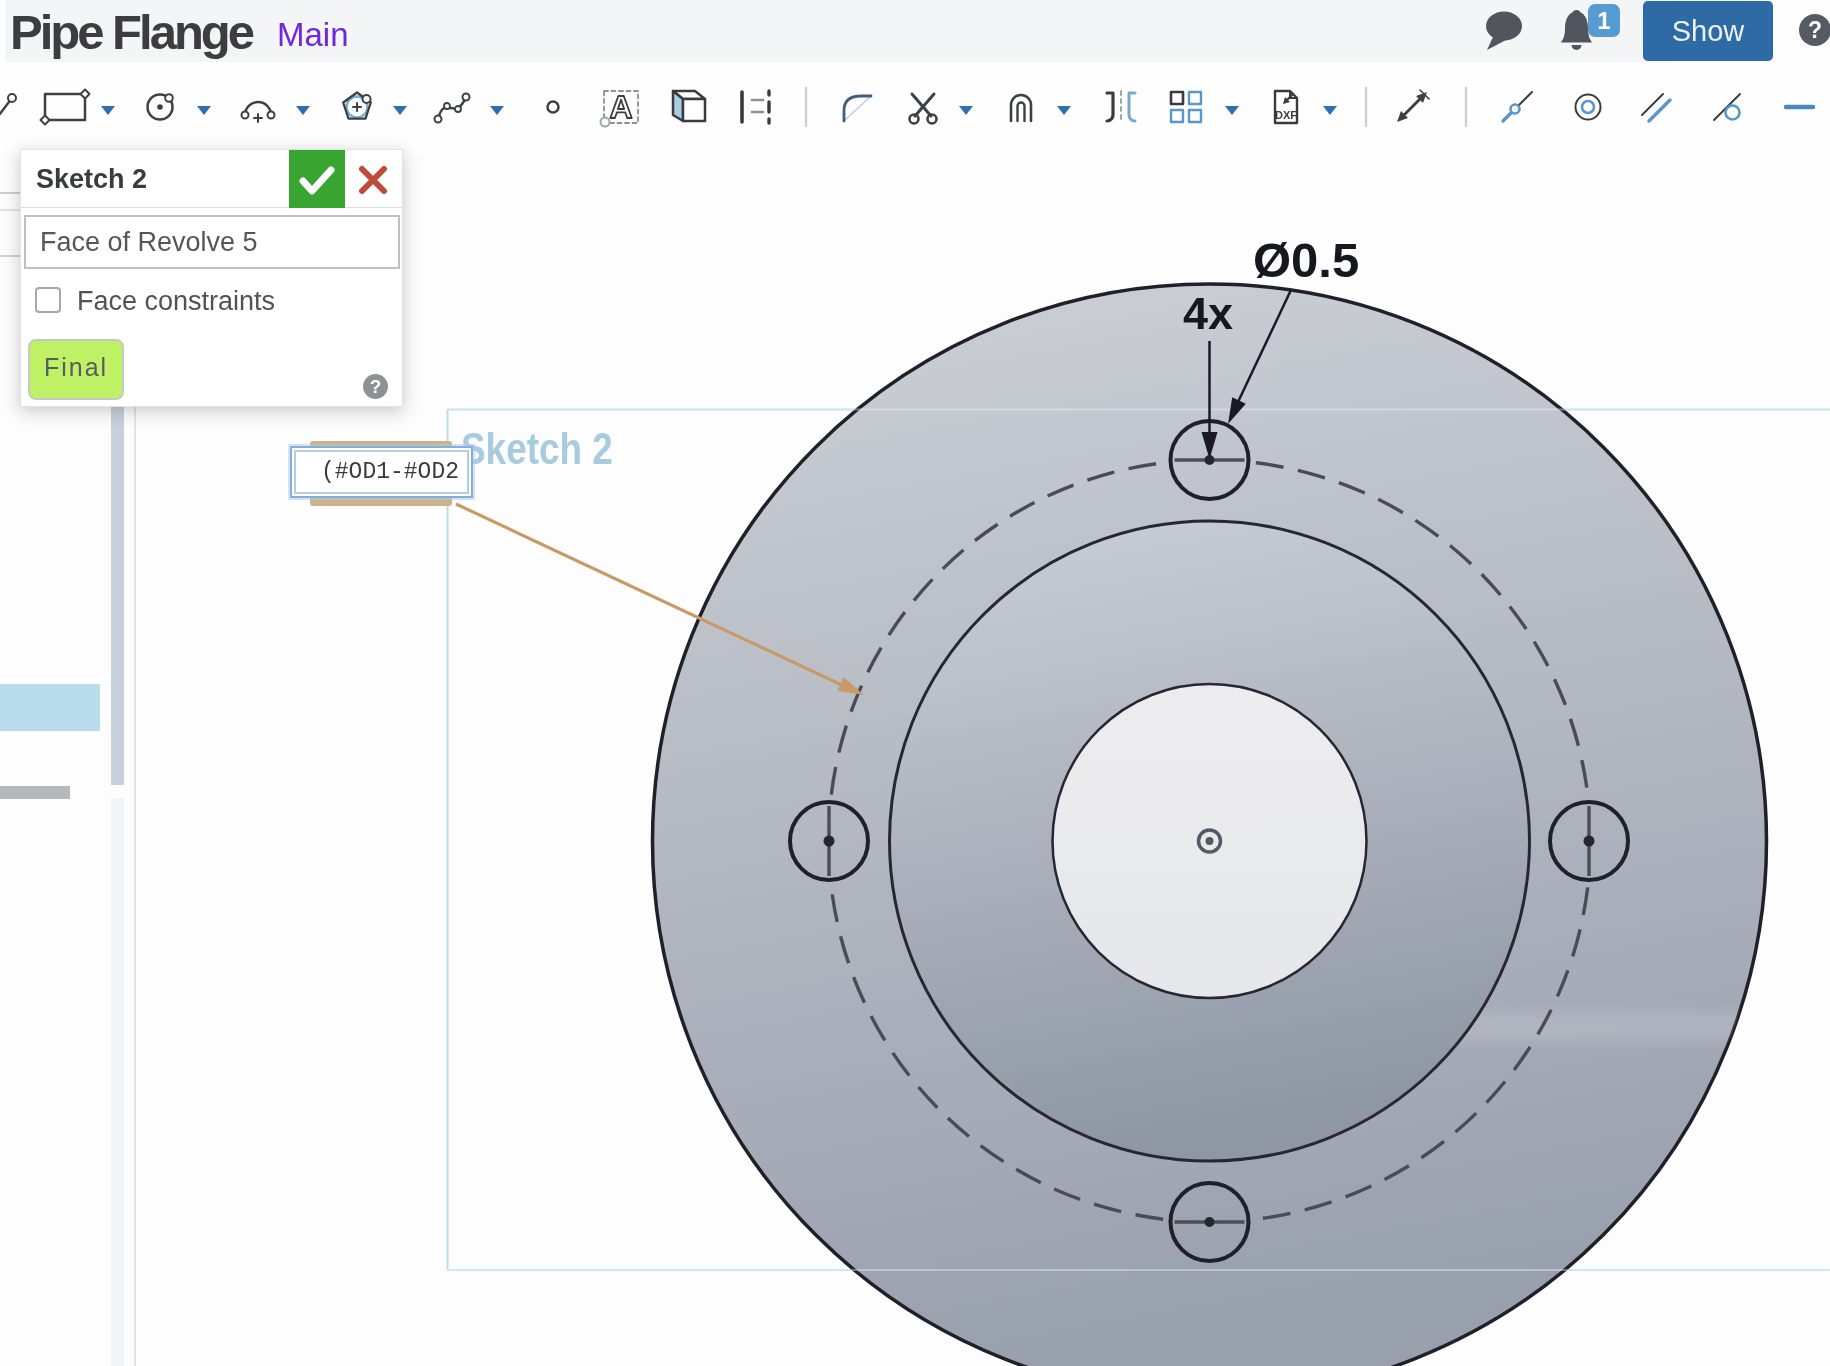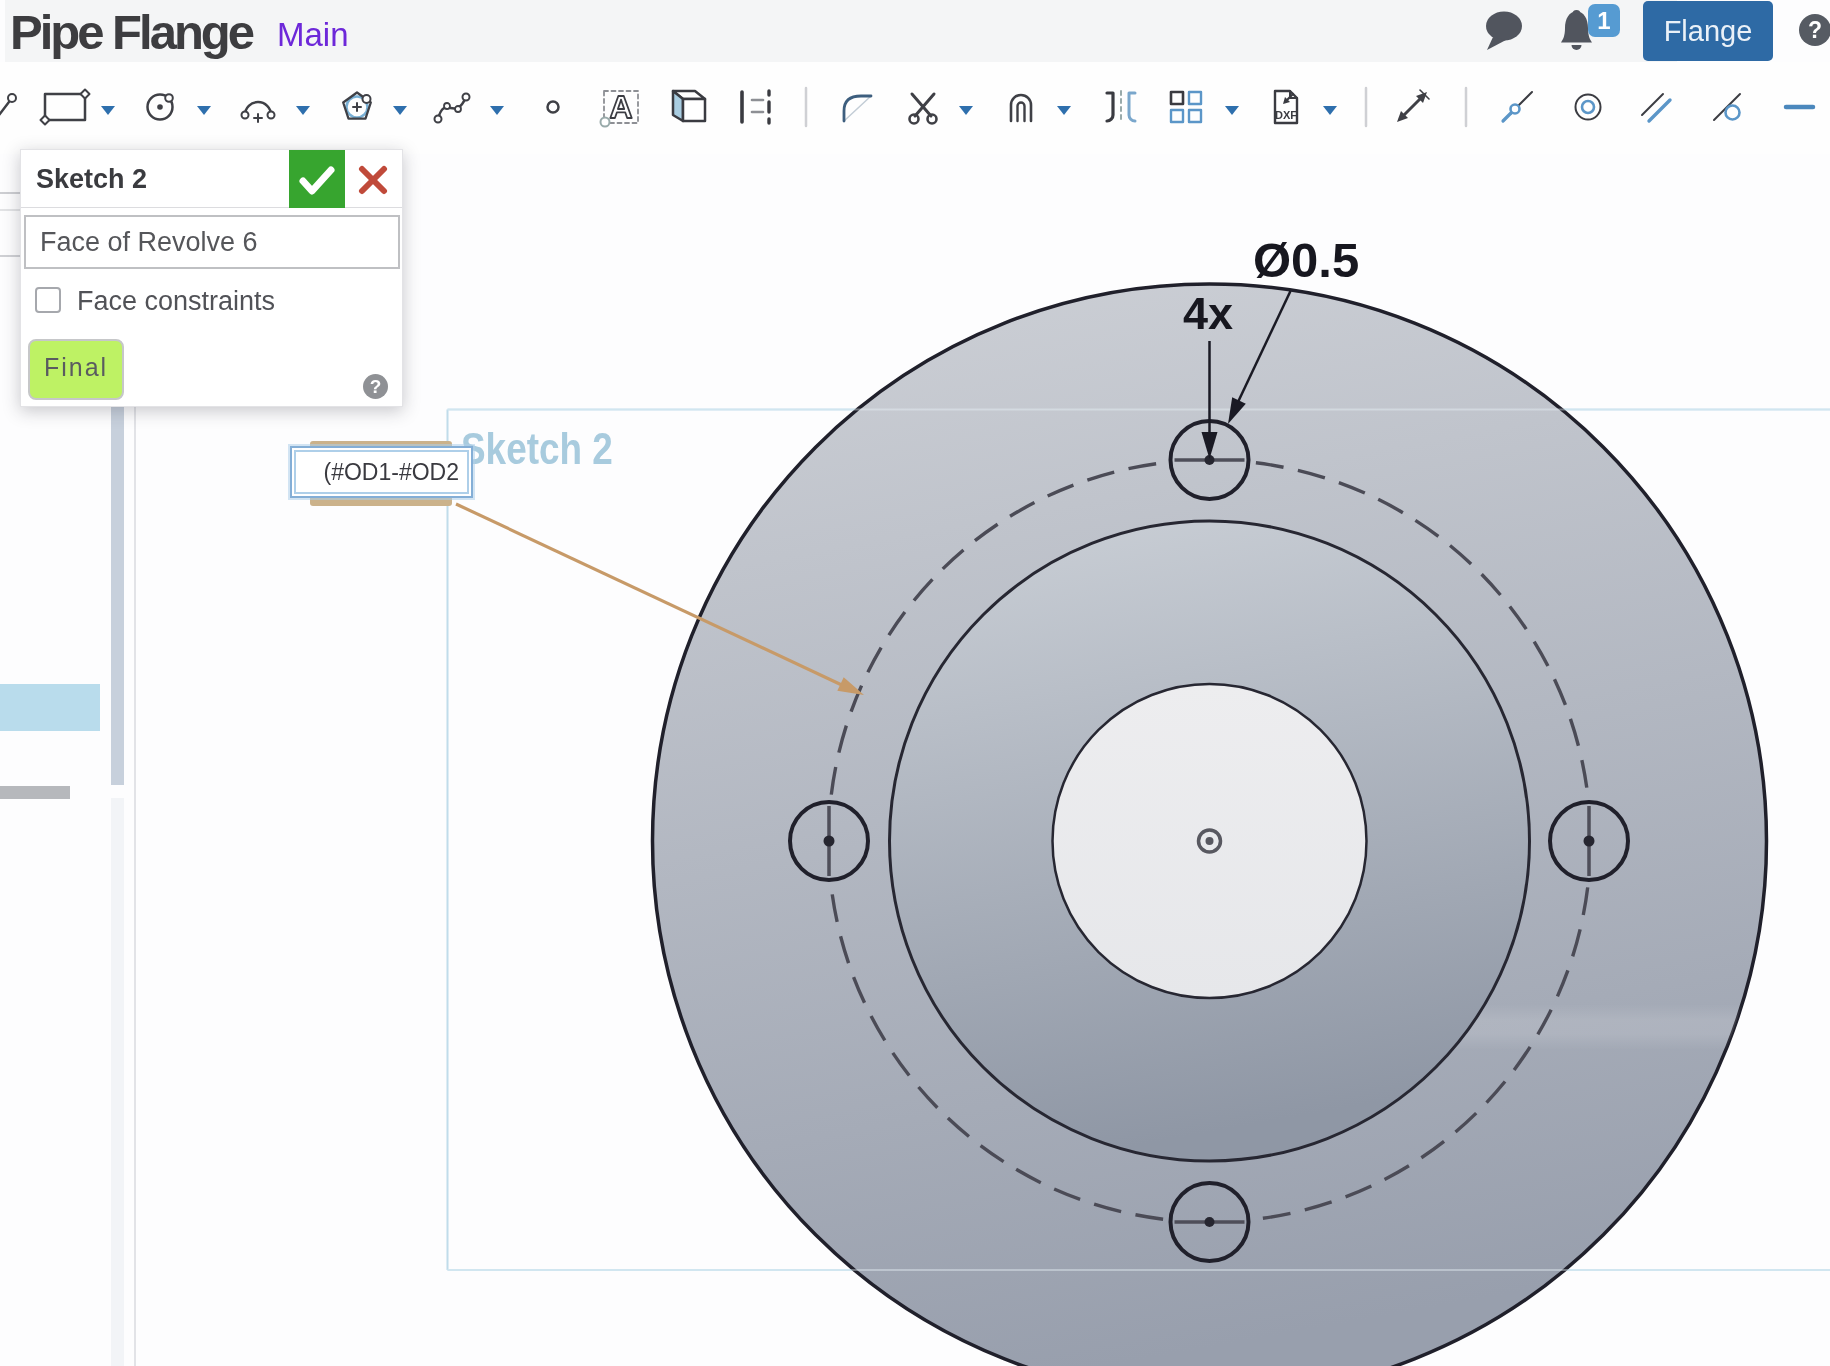--- a/index.html
+++ b/index.html
@@ -41,21 +41,21 @@
     letter-spacing:2px; text-align:center; line-height:52px; background:#bef264; }
   #dlghelp { position:absolute; left:342px; top:224px; width:25px; height:25px;
     border-radius:50%; background:#8f9195; color:#fff; font-size:19px; font-weight:bold;
     text-align:center; line-height:25px; }
   
   #tantip { position:absolute; left:310px; top:441px; width:142px; height:65px;
     background:#cbb28b; border-radius:3px; z-index:8; }
   #tooltip { position:absolute; left:290px; top:446px; width:183px; height:52px;
     background:#fff; border:2px solid #84aed6; z-index:9;
     box-shadow:inset 0 0 0 2px #fff, inset 0 0 0 4px #aecfe9, 0 0 0 2px rgba(175,207,233,.55);
-    font-size:23px; color:#3a3a40; text-align:right; line-height:48px; padding-right:12px; }
+    font-size:23px; color:#3a3a40; text-align:right; line-height:48px; padding-right:12px;font-family:Liberation Mono, monospace; }
   
   #sklabel { position:absolute; left:461px; top:423px; font-size:45px; font-weight:bold;
     color:#a8cbde; transform:scaleX(.82); transform-origin:0 0; z-index:2; letter-spacing:0; }
 </style>
 </head>
 <body>
 <svg id="canvas" width="1830" height="1366" viewBox="0 0 1830 1366">
   <defs>
     <linearGradient id="gdisc" x1="0.07" y1="0" x2="0.25" y2="1">
       <stop offset="0" stop-color="#cdd0d6"></stop>
@@ -152,21 +152,21 @@
   <div id="dlghead"></div>
   <span id="dlgtitle">Sketch 2</span>
   <div id="greenbtn"></div>
   <svg class="abs" style="left:268px;top:0;" width="56" height="58" viewBox="0 0 56 58">
     <polyline points="14,31 23,41 42,20" fill="none" stroke="#fff" stroke-width="7" stroke-linecap="round" stroke-linejoin="round"></polyline>
   </svg>
   <svg class="abs" style="left:336px;top:15px;" width="32" height="30" viewBox="0 0 32 30">
     <line x1="5" y1="4" x2="27" y2="26" stroke="#c04a3a" stroke-width="6" stroke-linecap="round"></line>
     <line x1="27" y1="4" x2="5" y2="26" stroke="#c04a3a" stroke-width="6" stroke-linecap="round"></line>
   </svg>
-  <div id="fld">Face of Revolve 6</div>
+  <div id="fld">Face of Revolve 5</div>
   <div id="cbx"></div>
   <span id="cbxlbl">Face constraints</span>
   <div id="finalbtn">Final</div>
   <div id="dlghelp">?</div>
 </div>
 <div id="tantip"></div>
 <div id="tooltip">(#OD1-#OD2</div>
 
 <div id="titlebar">
   <span id="doctitle">Pipe&nbsp;Flange</span>
@@ -176,21 +176,21 @@
     <polygon points="7,26 1,39 20,29" fill="#51555e"></polygon>
   </svg>
   <svg class="abs" style="left:1555px;top:8px;" width="40" height="46" viewBox="0 0 40 46">
     <circle cx="16.5" cy="6" r="4" fill="#51555e"></circle>
     <path d="M16.5,3.5 C9,3.5 5,11 5,20 C5,28 3,31.5 1,34.5 L32,34.5 C30,31.5 28,28 28,20 C28,11 24,3.5 16.5,3.5 Z" fill="#51555e"></path>
     <path d="M11.5,37 a5,5 0 0 0 10,0 Z" fill="#51555e"></path>
   </svg>
   <div class="abs" style="left:1583px;top:4px;width:32px;height:33px;border-radius:7px;
     background:#569bd2;color:#fff;font-size:24px;font-weight:bold;text-align:center;
     line-height:33px;">1</div>
-  <div id="sharebtn">Flange</div>
+  <div id="sharebtn">Show</div>
   <svg class="abs" style="left:1793px;top:13px;" width="34" height="34" viewBox="0 0 34 34">
     <circle cx="17" cy="17" r="16" fill="#565b63"></circle>
     <text x="17" y="25" font-size="23" font-weight="bold" fill="#fff" text-anchor="middle">?</text>
   </svg>
 </div>
 
 <svg id="toolbar" width="1830" height="92" viewBox="0 0 1830 92">
   <g stroke-linecap="round" stroke-linejoin="round">
 
   <g transform="translate(5,45)">

